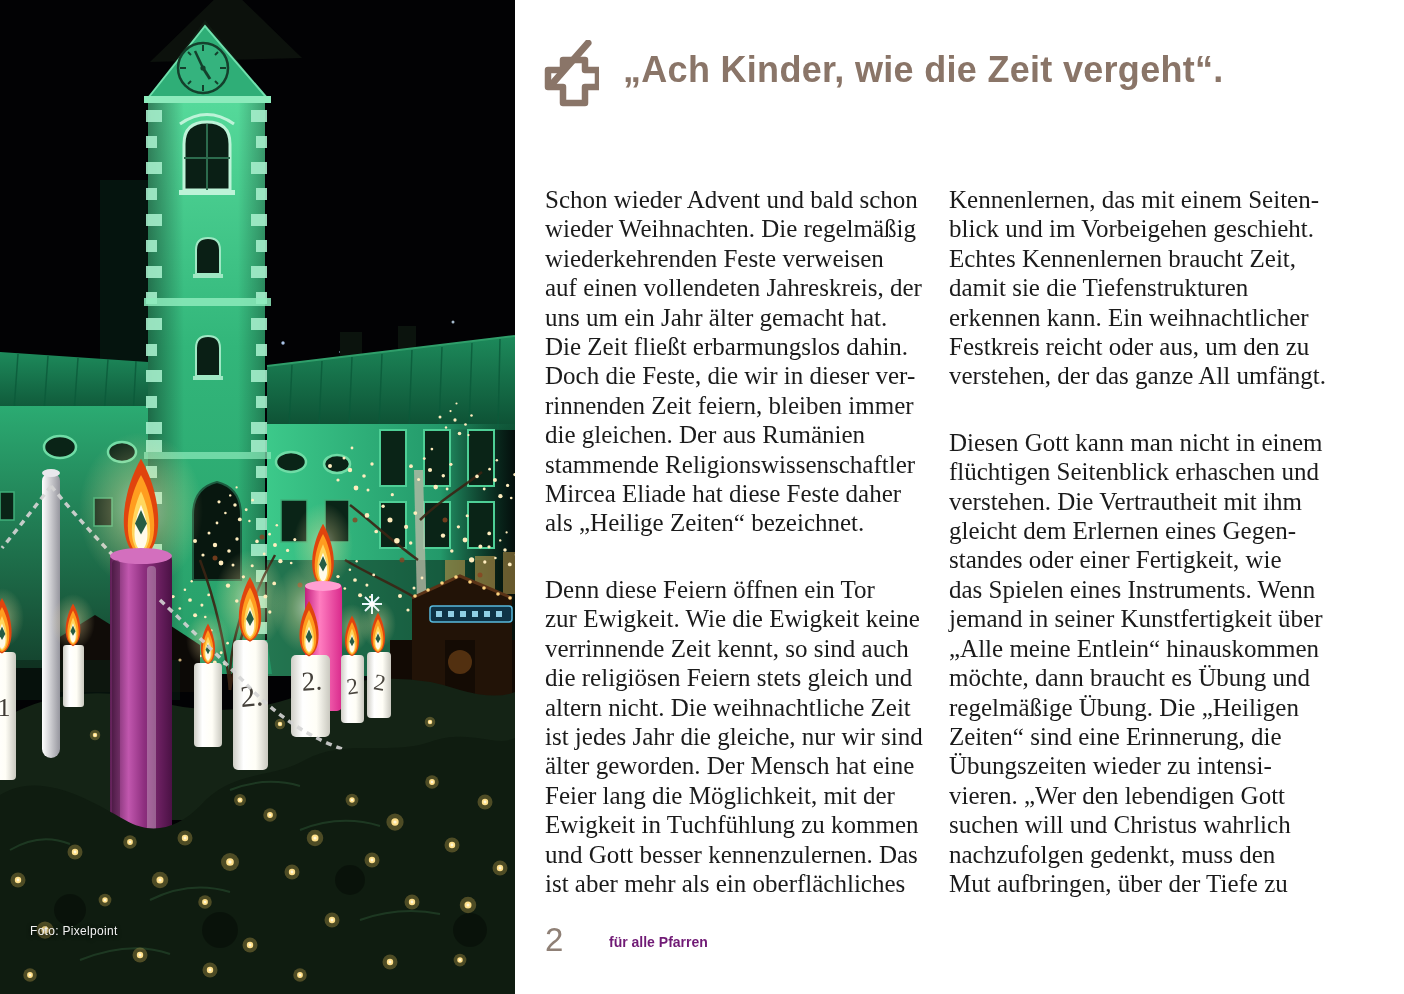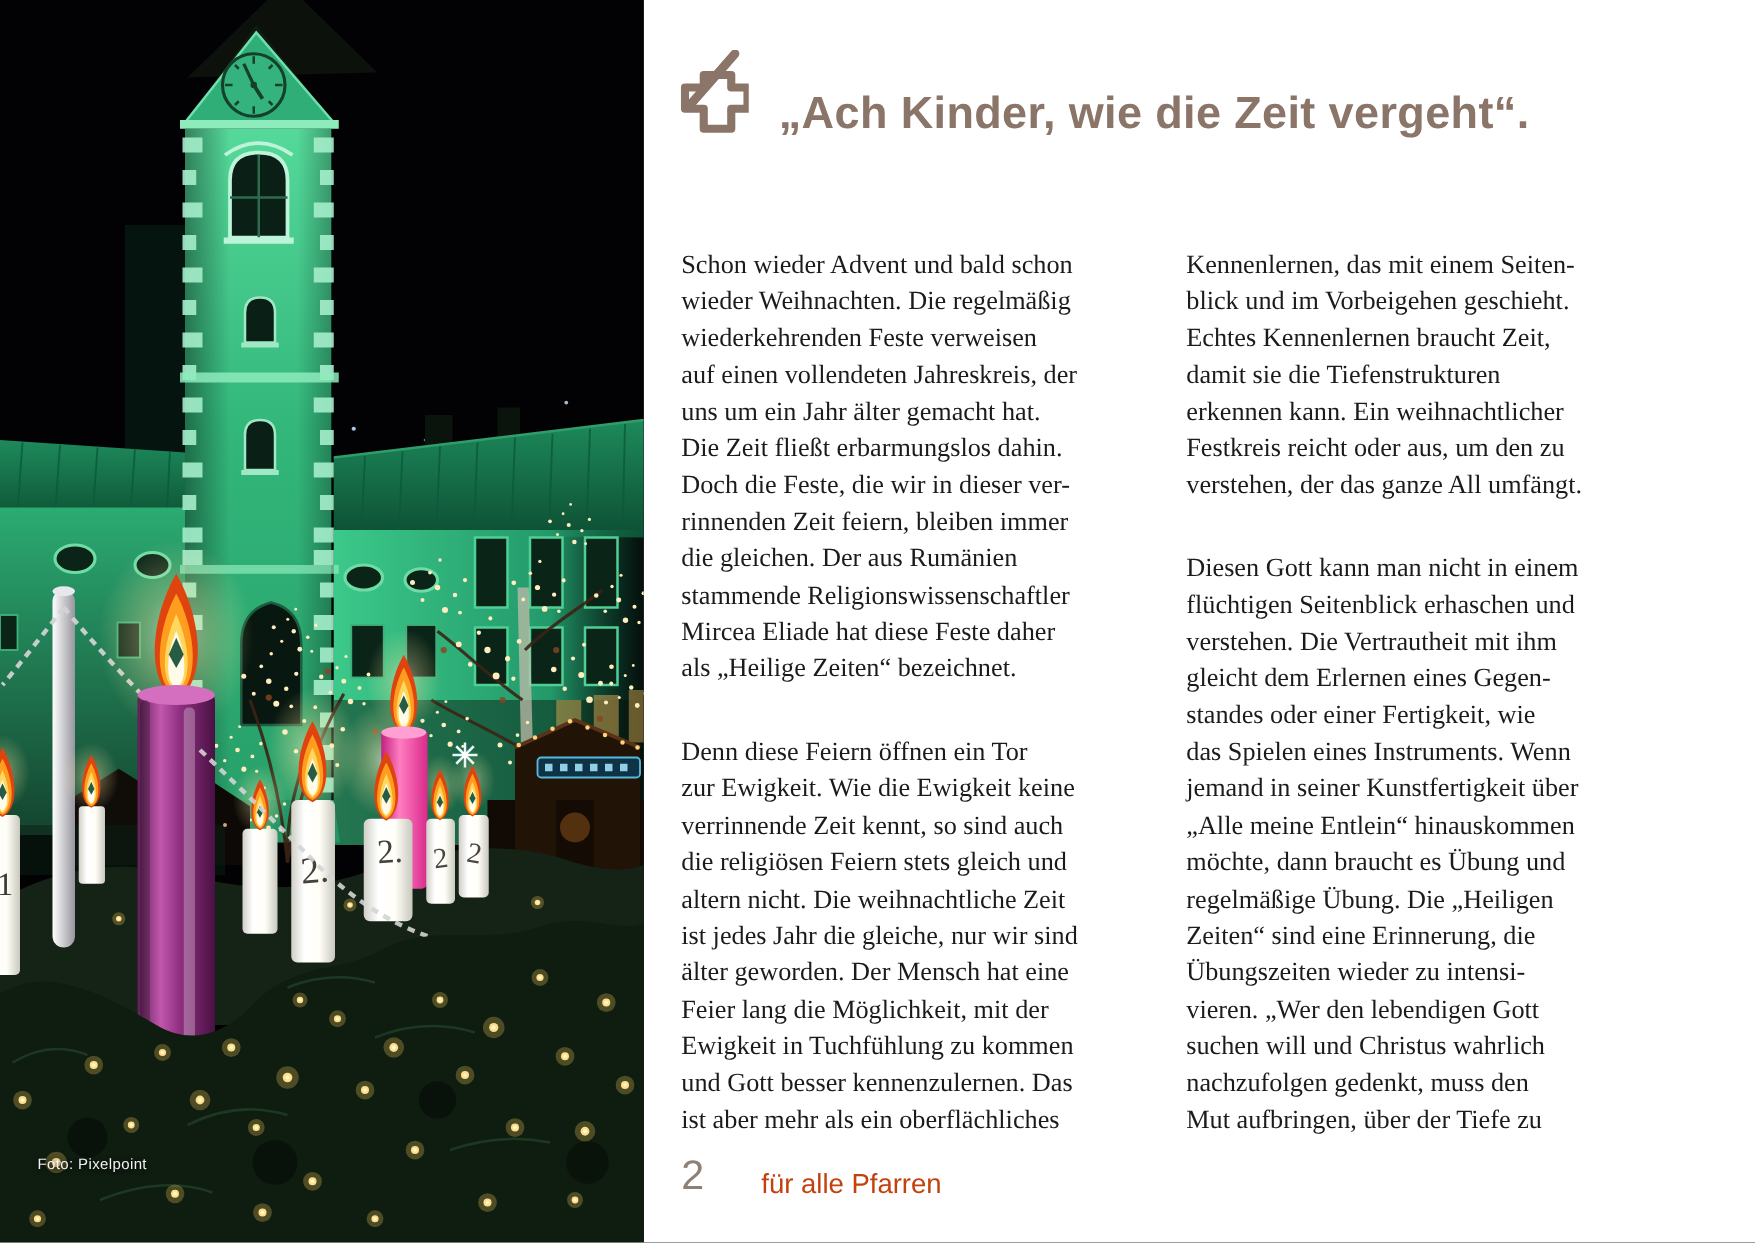--- a/index.html
+++ b/index.html
@@ -9,38 +9,38 @@
   }
   
   .photo{position:absolute;left:0;top:0;width:515px;height:994px;background:#020204;}
   .photo svg{display:block;}
   .photo-credit{
     position:absolute;left:30px;top:924px;color:#f2f2f2;font-size:12px;
     letter-spacing:.3px;text-shadow:0 1px 4px rgba(0,0,0,.9);
   }
   
   .content{position:absolute;left:515px;top:0;right:0;bottom:0;}
-  .title-row{position:absolute;left:28px;top:40px;display:flex;align-items:flex-end;}
+  .title-row{position:absolute;left:28px;top:40px;display:flex;align-items:flex-start;}
   .numeral{flex:0 0 auto;}
   h1.title{
     margin:10px 0 0 24px;font-size:36px;font-weight:bold;color:#8a7568;
     letter-spacing:.3px;line-height:1.1;white-space:pre;
   }
   .col{position:absolute;top:185px;}
   .col-1{left:30px;}
   .col-2{left:434px;}
   .col p{
-    margin:12px 0 37px 0;font-family:"Liberation Serif",serif;font-size:21px;
+    margin:0 0 37px 0;font-family:"Liberation Serif",serif;font-size:25px;
     line-height:29.4px;color:#1b1b1b;white-space:pre;
   }
   .page-number{
     position:absolute;left:30px;top:921px;font-size:33px;color:#8f8076;
   }
   .footer-label{
-    position:absolute;left:94px;top:934px;font-size:22px;color:#c2410c;
+    position:absolute;left:94px;top:934px;font-size:14px;color:#701a75;font-weight:bold;
   }
 </style>
 </head>
 <body>
 
 <div class="page">
 
   <div class="photo">
     <svg width="515" height="994" viewBox="0 0 515 994">
       <defs>

